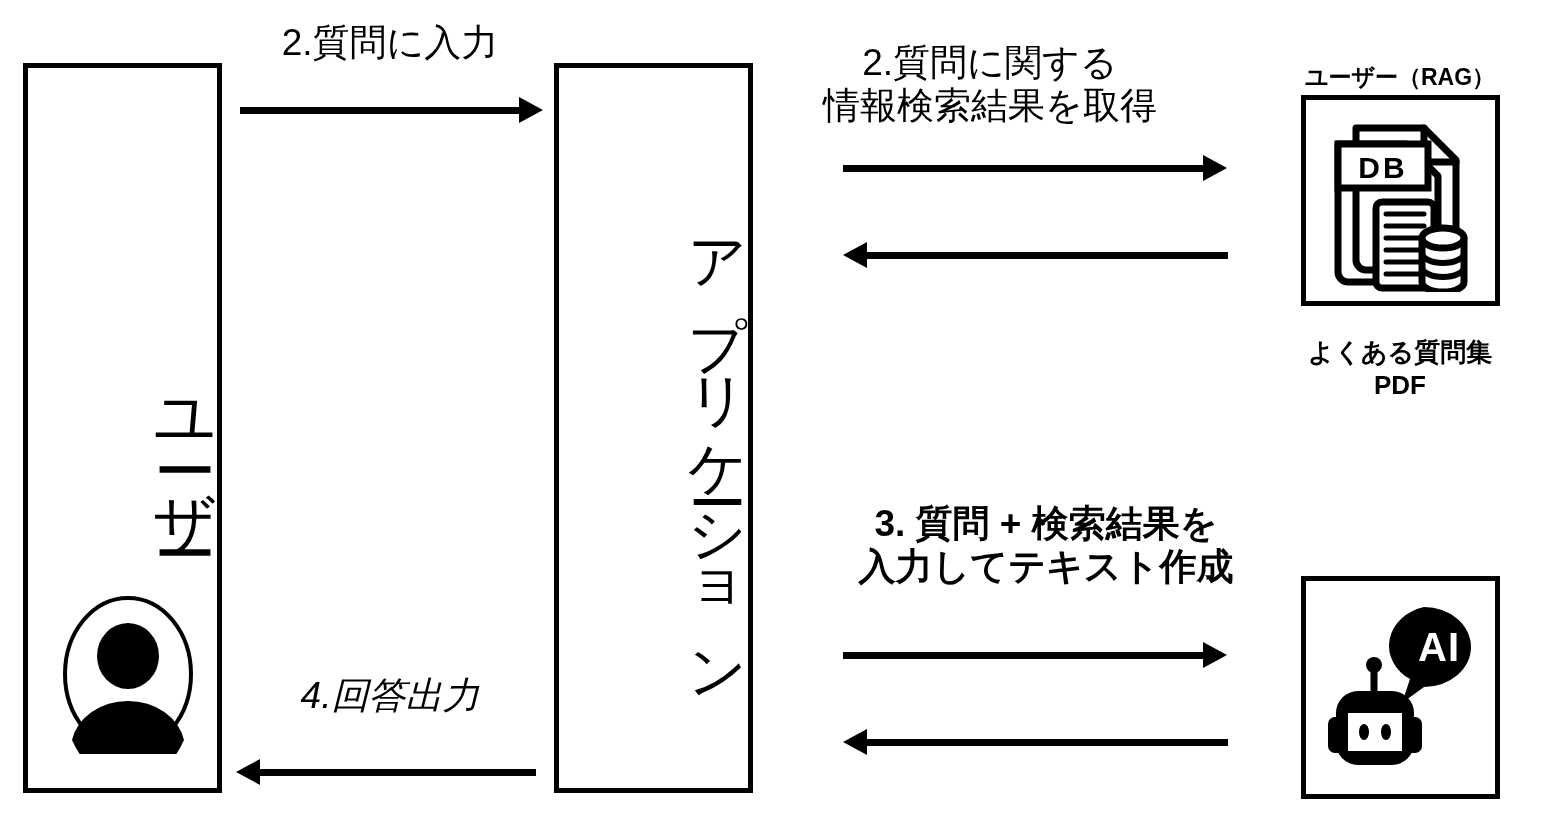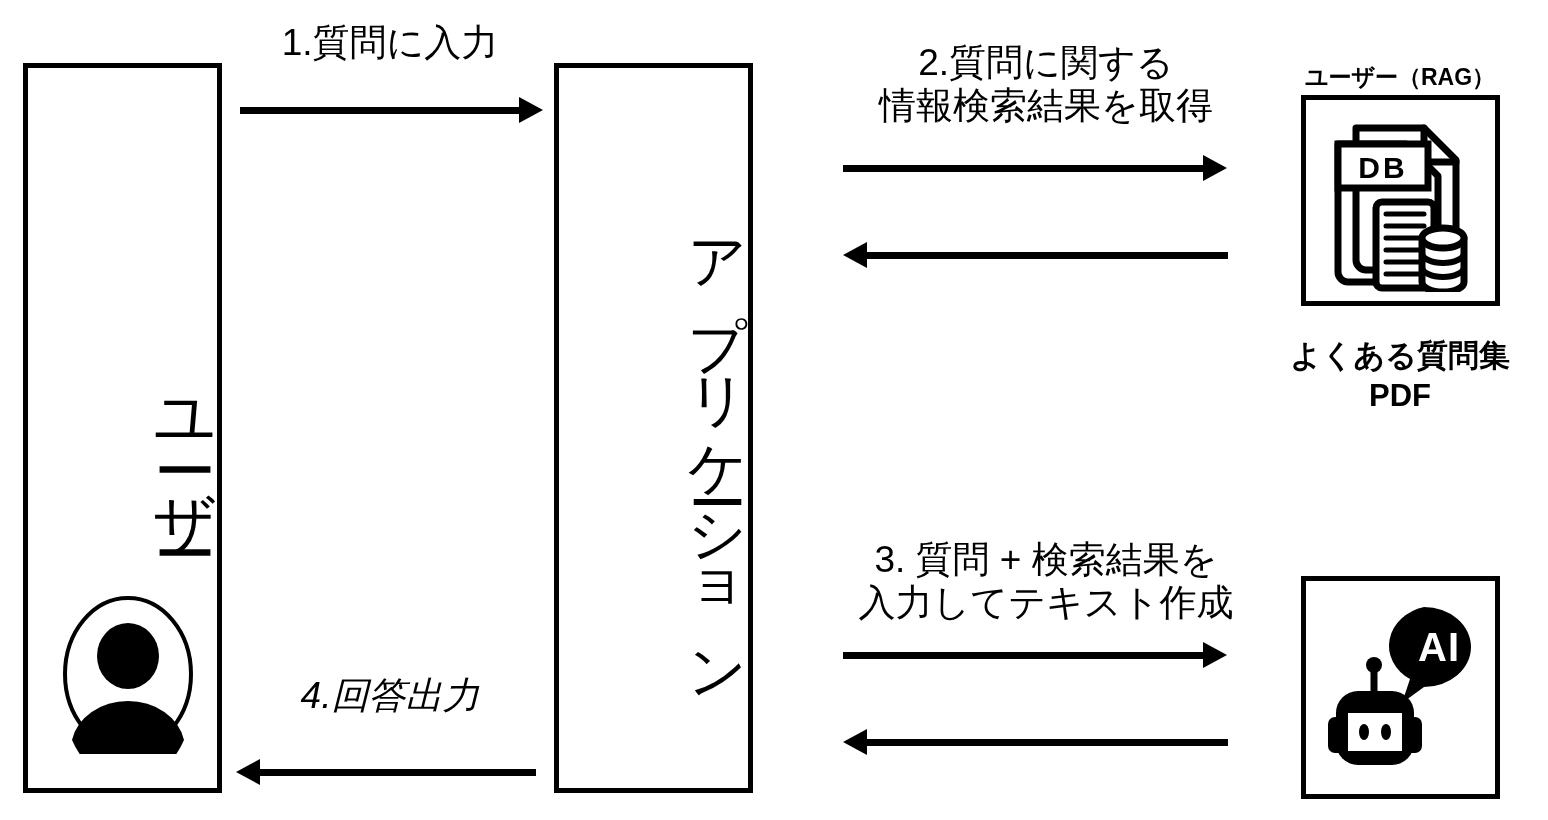--- a/index.html
+++ b/index.html
@@ -77,21 +77,21 @@
   }
   .res-title {
     position: absolute;
     font-size: 23px;
     font-weight: bold;
     text-align: center;
     letter-spacing: 0px;
   }
   .res-caption {
     position: absolute;
-    font-size: 31px;
+    font-size: 26px;
     font-weight: bold;
     text-align: center;
     line-height: 1.28;
     white-space: pre-line;
   }
   svg { display: block; }
 </style>
 </head>
 <body>
 
@@ -106,44 +106,44 @@
         <ellipse cx="67" cy="62" rx="31" ry="33" fill="#000"></ellipse>
         <path d="M 11 146 A 57 48 0 0 1 123 146 A 63 76 0 0 1 11 146 Z" fill="#000"></path>
       </svg>
     </div>
   </div>
 
   <div class="actor-box abs" style="left:554px; top:63px; width:199px; height:730px;">
     <div class="vtext" style="font-size:58px; letter-spacing:2px; padding-top:26px;">アプリケーション</div>
   </div>
 
-  <div class="step-label" style="left:240px; top:22px; width:300px;">1.質問に入力</div>
+  <div class="step-label" style="left:240px; top:22px; width:300px;">2.質問に入力</div>
   <div>
     <div class="arrow-line" style="left:240px; top:107px; width:285px;"></div>
     <div class="arrow-head head-right" style="left:519px; top:97px;"></div>
   </div>
 
   <div class="step-label" style="left:240px; top:675px; width:300px;font-style:italic;">4.回答出力</div>
   <div>
     <div class="arrow-line" style="left:259px; top:769px; width:277px;"></div>
     <div class="arrow-head head-left" style="left:236px; top:759px;"></div>
   </div>
 
-  <div class="step-label" style="left:836px; top:42px; width:420px;">2.質問に関する
+  <div class="step-label" style="left:780px; top:42px; width:420px;">2.質問に関する
 情報検索結果を取得</div>
   <div>
     <div class="arrow-line" style="left:843px; top:165px; width:365px;"></div>
     <div class="arrow-head head-right" style="left:1203px; top:155px;"></div>
   </div>
   <div>
     <div class="arrow-line" style="left:866px; top:252px; width:362px;"></div>
     <div class="arrow-head head-left" style="left:843px; top:242px;"></div>
   </div>
 
-  <div class="step-label" style="left:826px; top:539px; width:440px;">3. 質問 + 検索結果を
+  <div class="step-label" style="left:826px; top:503px; width:440px;font-weight:bold;">3. 質問 + 検索結果を
 入力してテキスト作成</div>
   <div>
     <div class="arrow-line" style="left:843px; top:652px; width:365px;"></div>
     <div class="arrow-head head-right" style="left:1203px; top:642px;"></div>
   </div>
   <div>
     <div class="arrow-line" style="left:866px; top:739px; width:362px;"></div>
     <div class="arrow-head head-left" style="left:843px; top:729px;"></div>
   </div>
 

